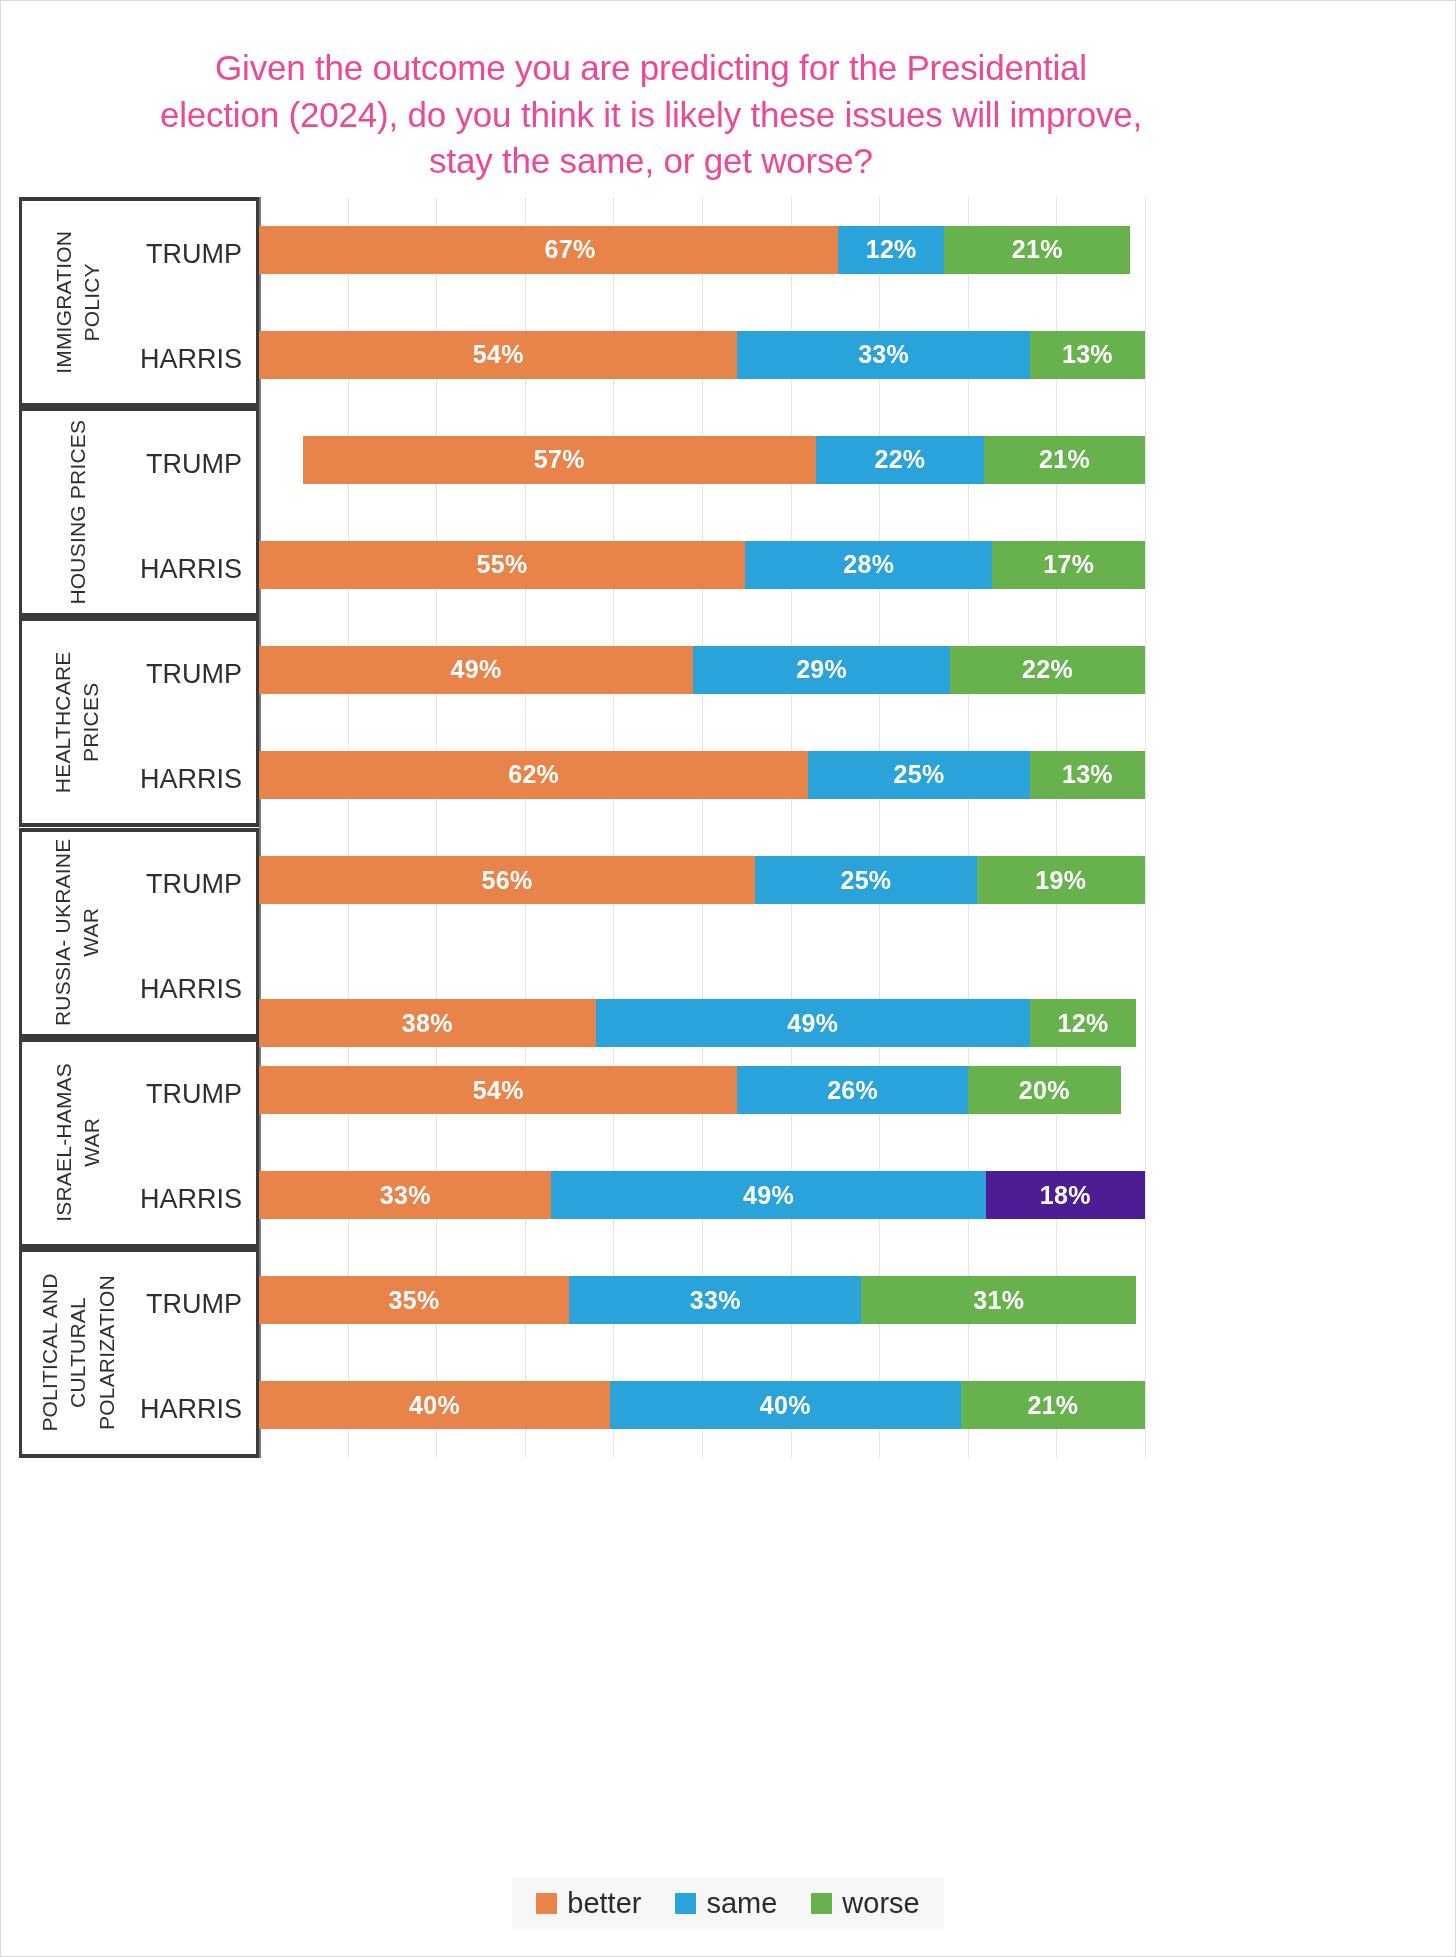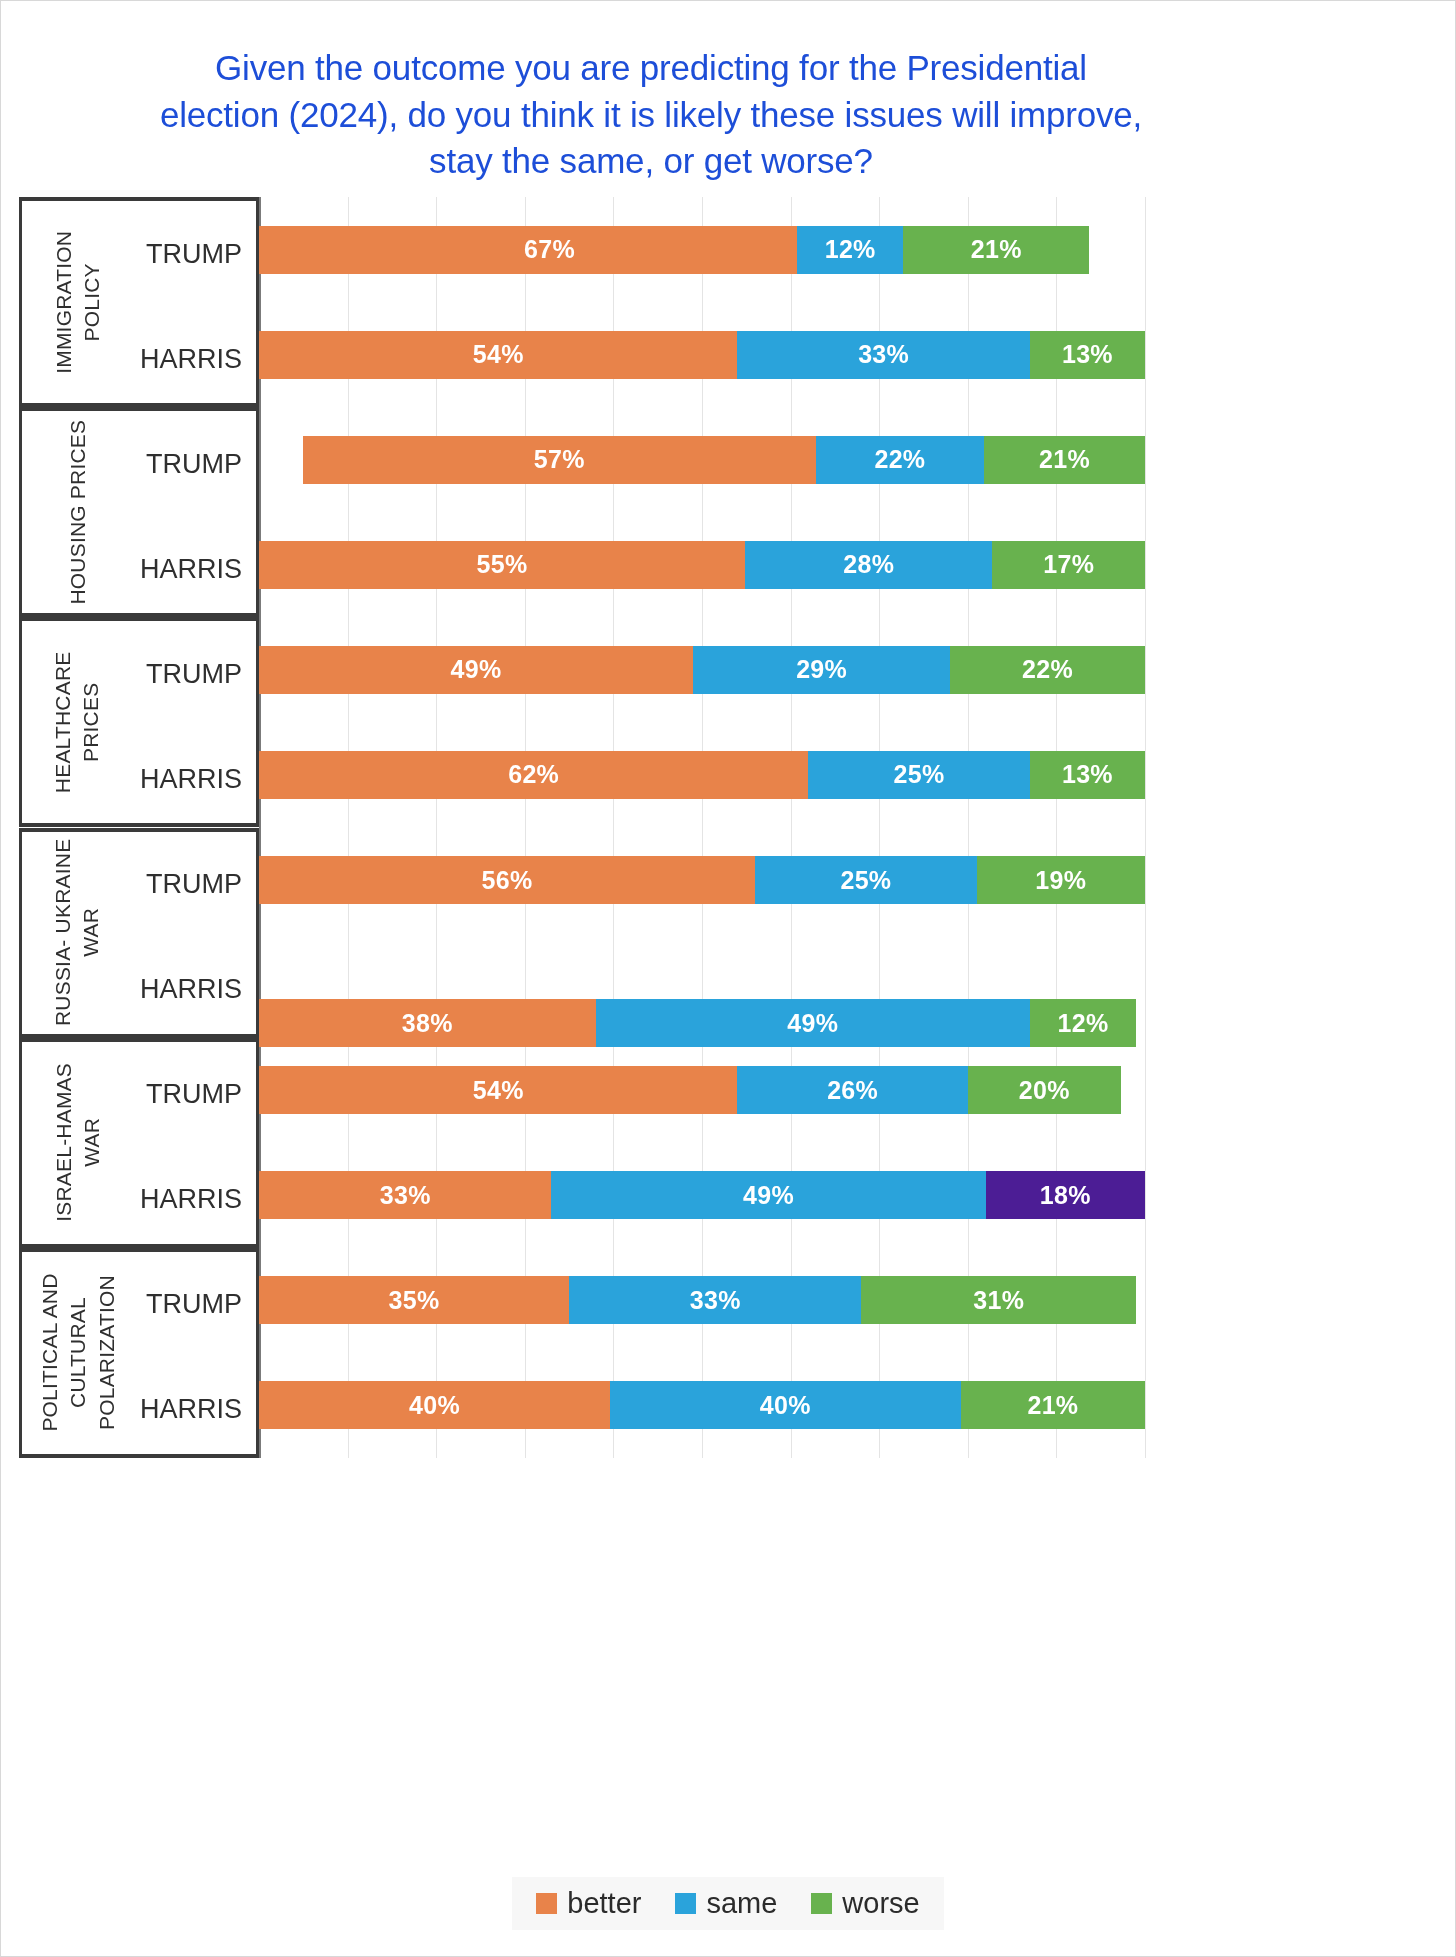--- a/index.html
+++ b/index.html
@@ -22,21 +22,21 @@
 
   
   .chart-title {
     position: absolute;
     left: 150px;
     top: 44px;
     width: 1000px;
     text-align: center;
     font-size: 35px;
     line-height: 1.33;
-    color: #1d4ed8;
+    color: #ec4899;
     font-weight: 400;
     letter-spacing: -0.2px;
   }
 
   
   #plot {
     position: absolute;
     left: 258px;
     top: 196px;
     width: 886px;
@@ -236,21 +236,21 @@
       <div class="gridline" style="left: 265.8px;"></div>
       <div class="gridline" style="left: 354.4px;"></div>
       <div class="gridline" style="left: 443px;"></div>
       <div class="gridline" style="left: 531.6px;"></div>
       <div class="gridline" style="left: 620.2px;"></div>
       <div class="gridline" style="left: 708.8px;"></div>
       <div class="gridline" style="left: 797.4px;"></div>
       <div class="gridline" style="left: 886px;"></div>
       <div class="axis-base"></div>
       <div class="bar-row" style="top: 28.5417px;">
-        <div class="seg better" style="width: 538px; background: rgb(232, 131, 74); padding-left: 43px;">67%</div>
+        <div class="seg better" style="width: 579px; background: rgb(232, 131, 74); padding-left: 43px;">67%</div>
         <div class="seg same" style="width: 106.32px; background: rgb(42, 163, 219);">12%</div>
         <div class="seg worse" style="width: 186.06px; background: rgb(104, 178, 78);">21%</div>
       </div>
       <div class="bar-row" style="top: 133.625px;">
         <div class="seg better" style="width: 478.44px; background: rgb(232, 131, 74);">54%</div>
         <div class="seg same" style="width: 292.38px; background: rgb(42, 163, 219);">33%</div>
         <div class="seg worse" style="width: 115.18px; background: rgb(104, 178, 78);">13%</div>
       </div>
       <div class="bar-row" style="top: 238.708px;">
         <div class="seg better" style="width: 593px; background: rgb(232, 131, 74); margin-left: 44px;">57%</div>

